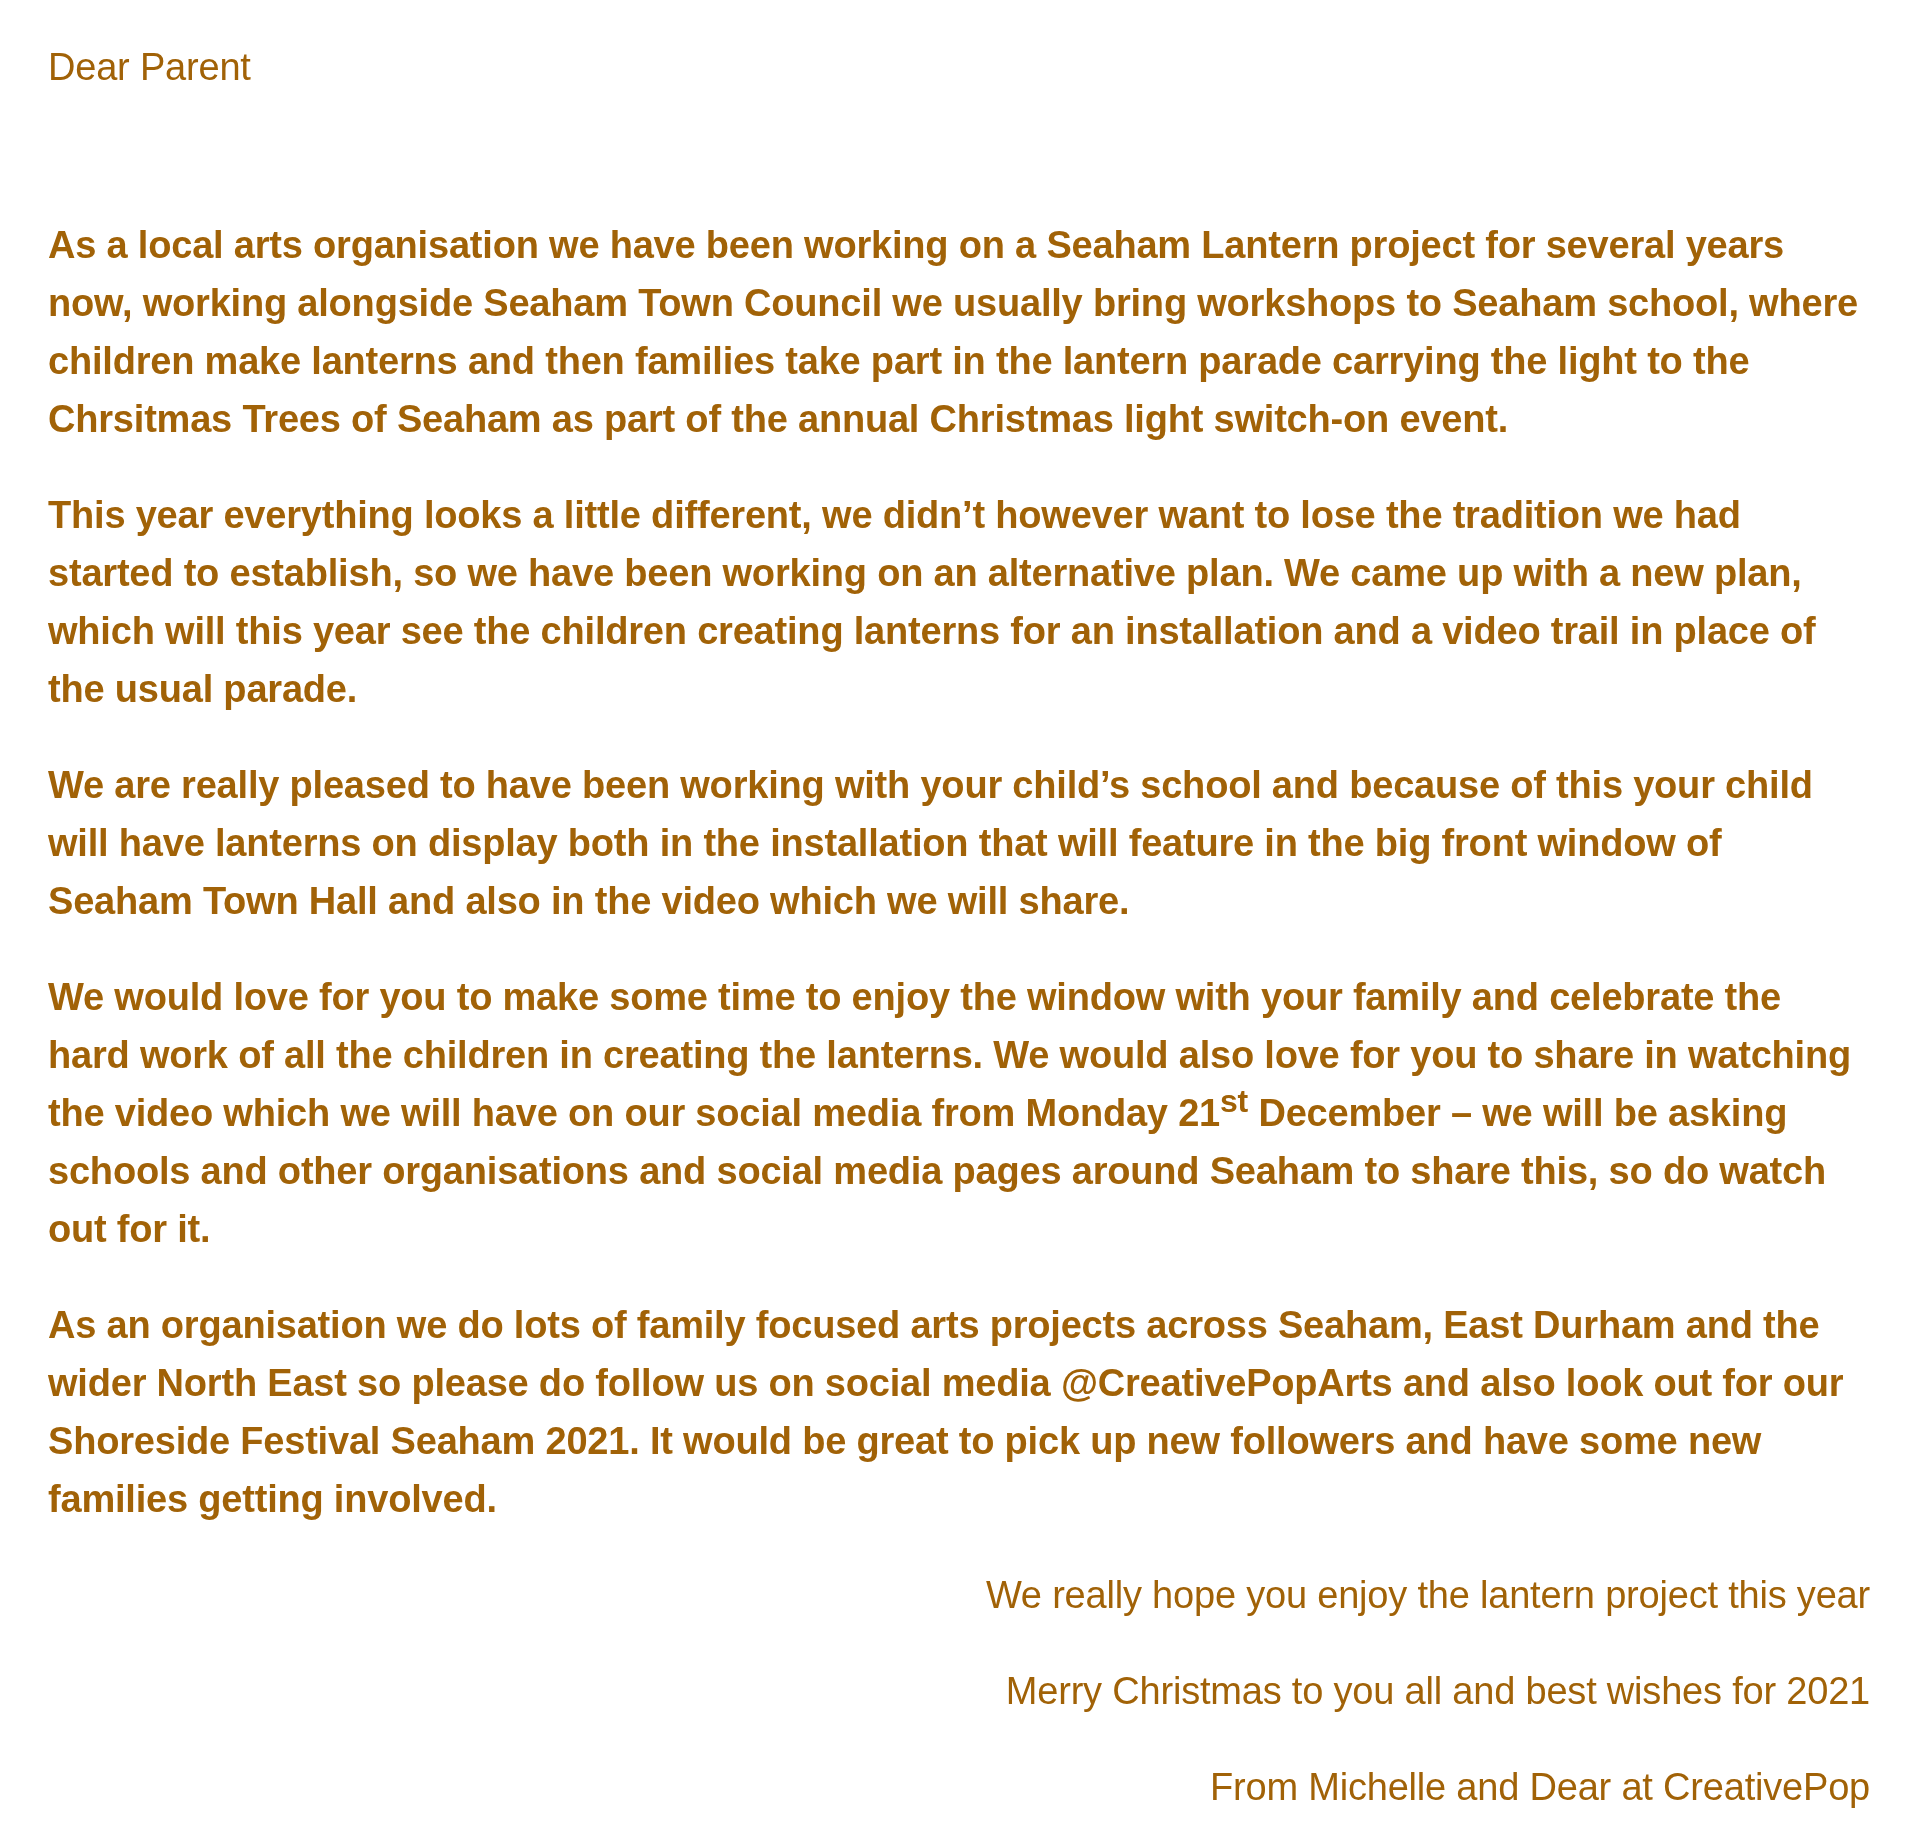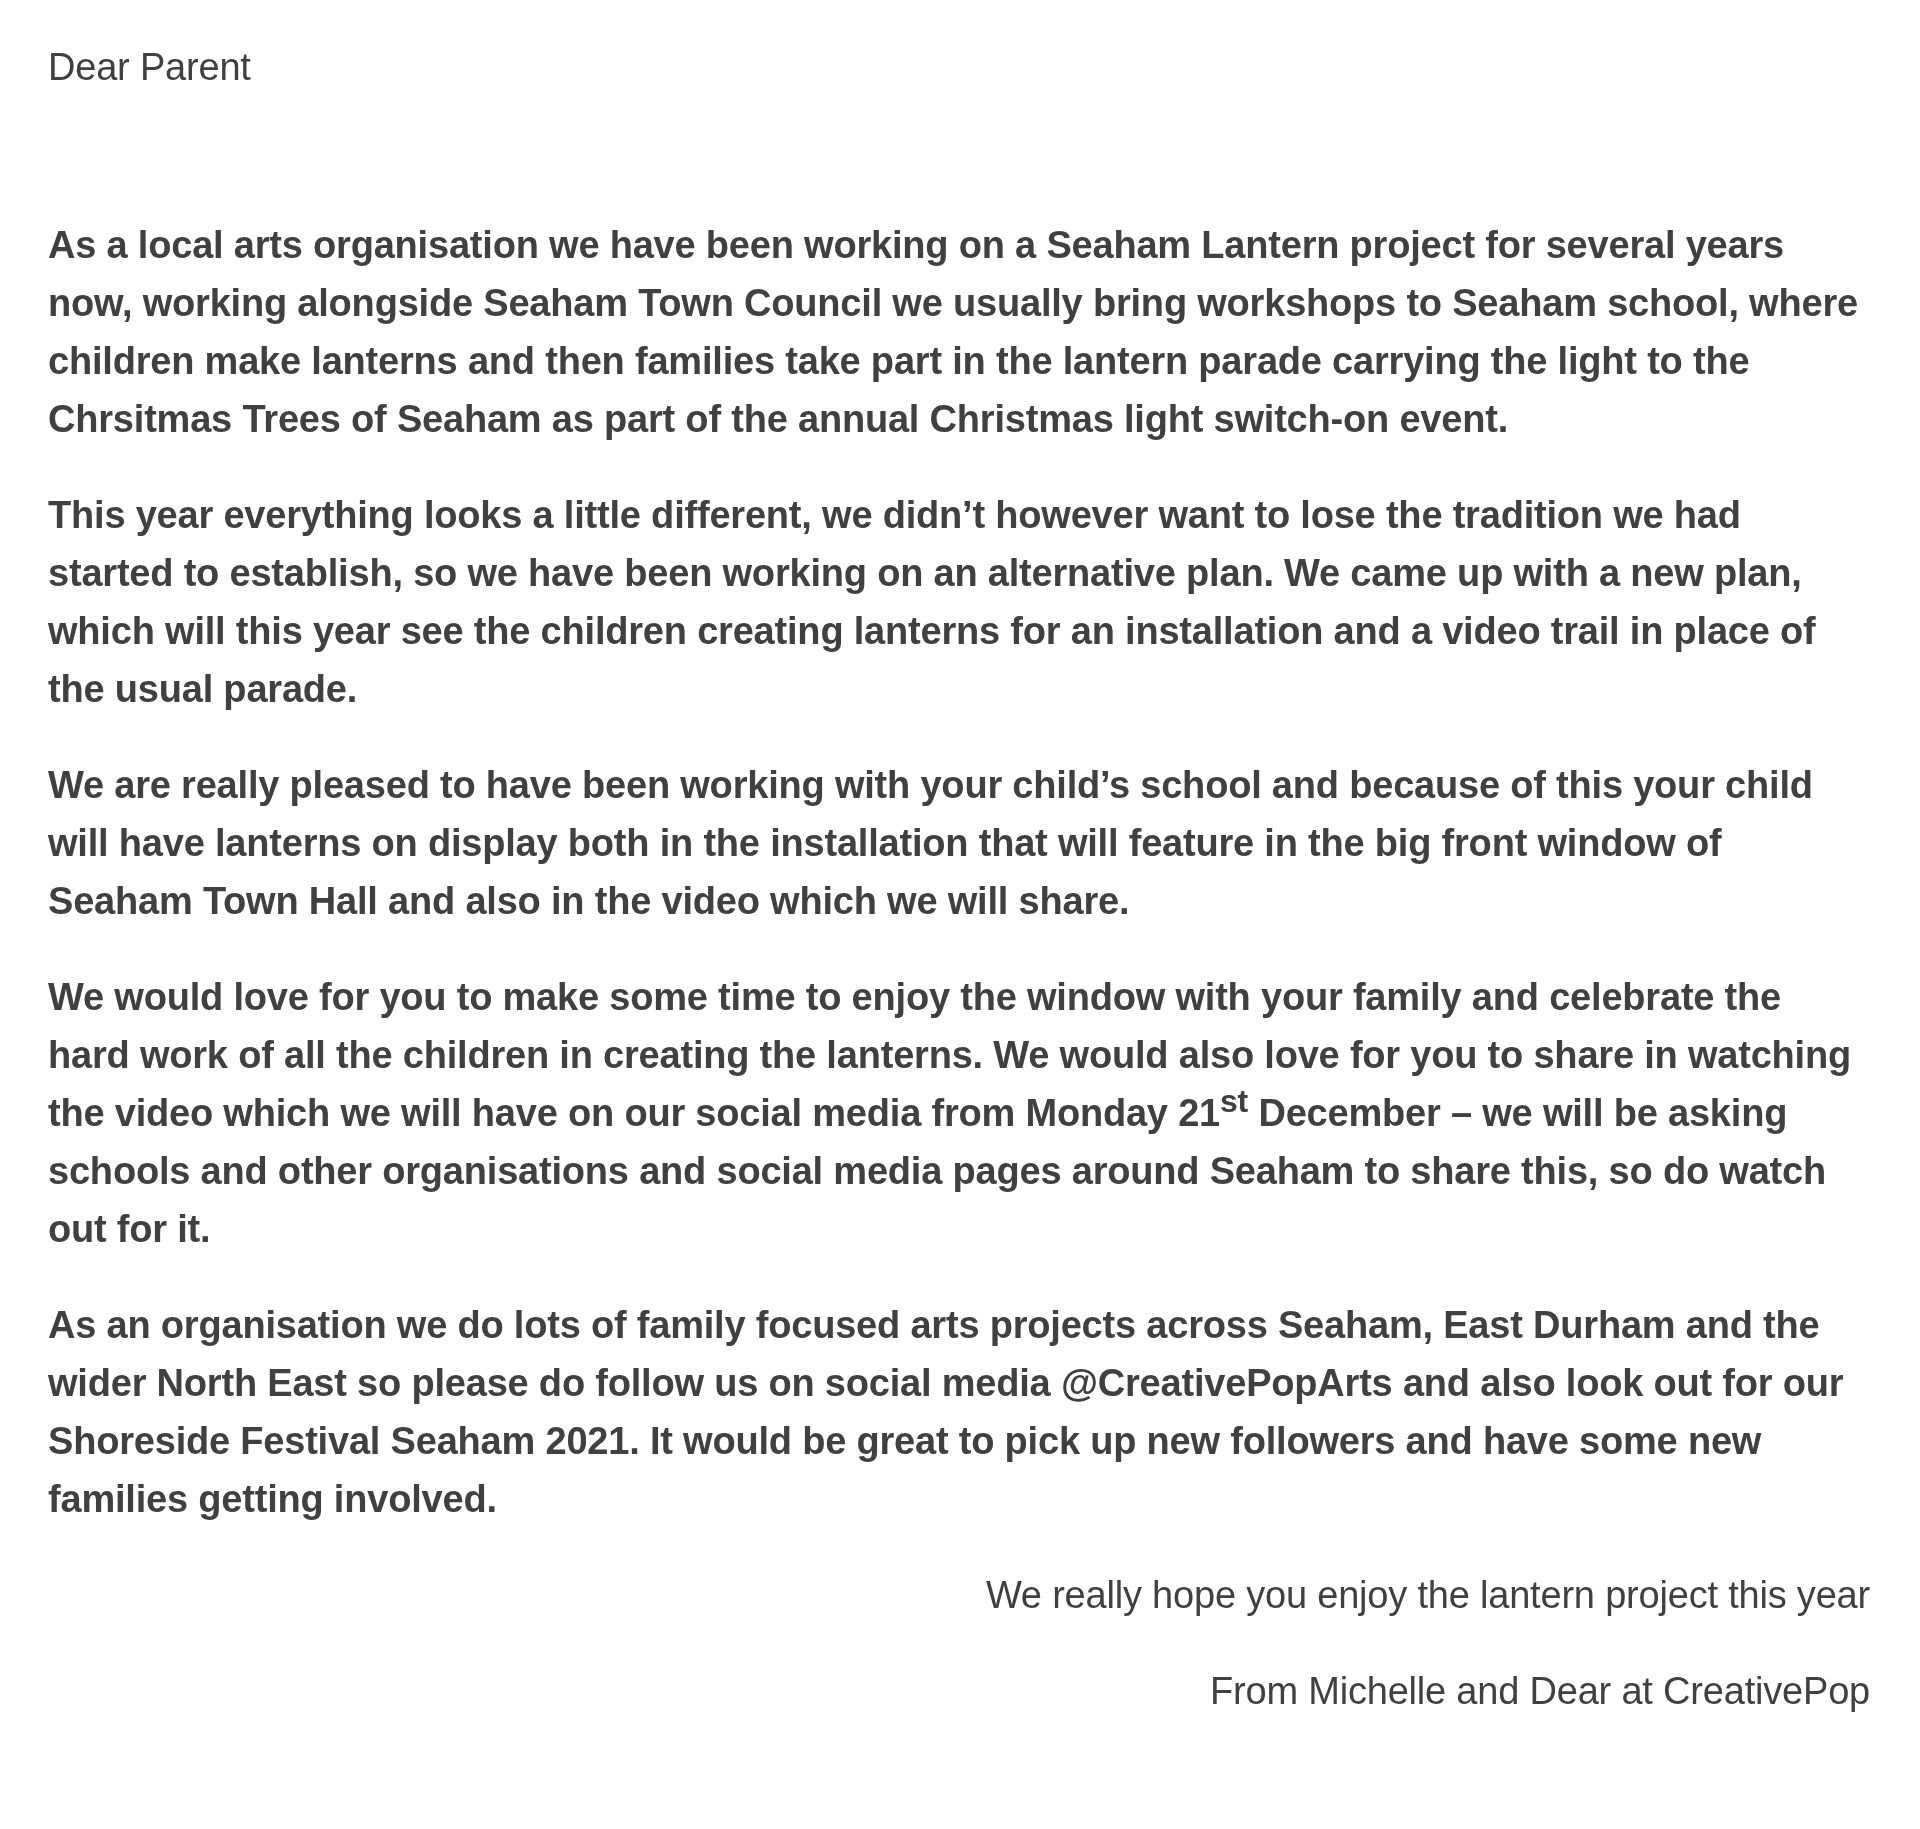--- a/index.html
+++ b/index.html
@@ -18,21 +18,21 @@
     width: 1920px;
     height: 1829px;
     padding: 38px 50px 0 48px;
     color: #000000;
     background: #ffffff;
   }
   .letter-text {
     font-size: 38px;
     line-height: 58px;
     letter-spacing: -0.2px;
-    color: #404040;
+    color: #a16207;
   }
   .salutation {
     margin: 0 0 120px 0;
   }
   .para {
     margin: 0 0 38px 0;
     font-weight: bold;
   }
   .closing {
     margin: 0 0 38px 0;
@@ -57,17 +57,18 @@
     <p class="para">This year everything looks a little different, we didn’t however want to lose the tradition we had started to establish, so we have been working on an alternative plan. We came up with a new plan, which will this year see the children creating lanterns for an installation and a video trail in place of the usual parade.</p>
 
     <p class="para">We are really pleased to have been working with your child’s school and because of this your child will have lanterns on display both in the installation that will feature in the big front window of Seaham Town Hall and also in the video which we will share.</p>
 
     <p class="para"><span>We would love for you to make some time to enjoy the window with your family and celebrate the hard work of all the children in creating the lanterns. We would also love for you to share in watching the video which we will have on our social media from Monday 21</span><sup class="ordinal">st</sup><span> December – we will be asking schools and other organisations and social media pages around Seaham to share this, so do watch out for it.</span></p>
 
     <p class="para">As an organisation we do lots of family focused arts projects across Seaham, East Durham and the wider North East so please do follow us on social media @CreativePopArts and also look out for our Shoreside Festival Seaham 2021. It would be great to pick up new followers and have some new families getting involved.</p>
 
     <p class="closing">We really hope you enjoy the lantern project this year</p>
 
+    <p class="closing">Merry Christmas to you all and best wishes for 2021</p>
 
     <p class="closing">From Michelle and Dear at CreativePop</p>
 
   </div>
 </div>
 
 </body></html>

